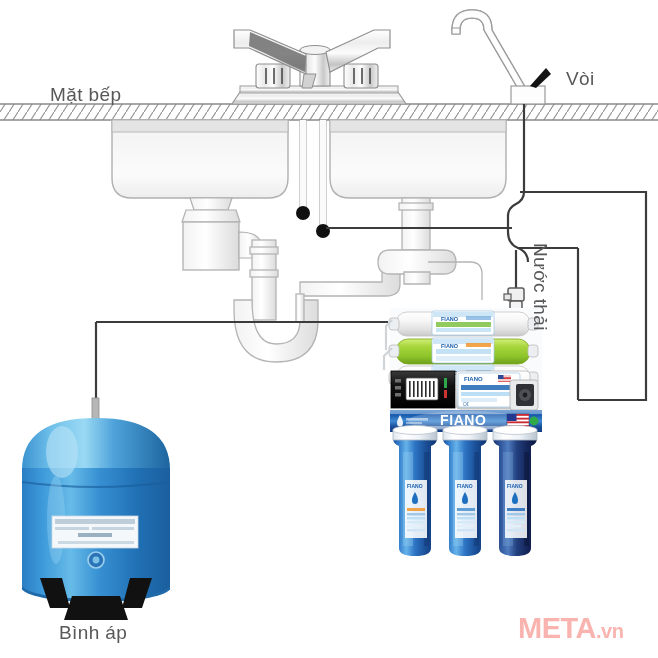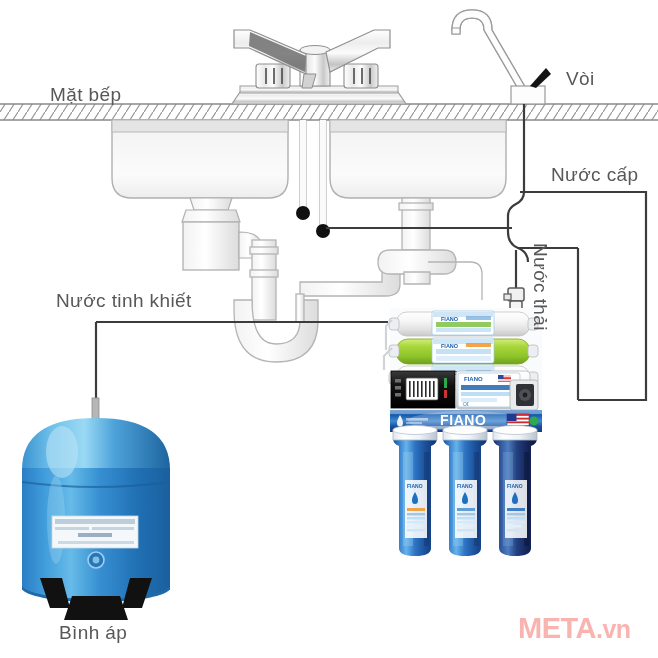--- a/index.html
+++ b/index.html
@@ -44,21 +44,21 @@
   #watermark {
     position: absolute;
     left: 518px;
     top: 612px;
     font-size: 29px;
     font-weight: bold;
     color: #fab4b0;
     letter-spacing: -0.5px;
     font-family: "Liberation Sans", sans-serif;
   }
-  #watermark .vn { font-size: 25px; }
+  #watermark .vn { font-size: 20px; }
 </style>
 </head>
 <body>
 
 <div id="stage">
 
   <svg class="svg-layer" viewBox="0 0 658 658">
     <defs>
       <linearGradient id="chromeV" x1="0" y1="0" x2="1" y2="0">
         <stop offset="0%" stop-color="#ffffff"></stop>
@@ -486,23 +486,21 @@
         <rect x="507" y="529" width="18" height="2.4" fill="#cfe4f4"></rect>
       </g>
     </g>
 
   </svg>
 
   <div class="label" id="lbl-matbep">Mặt bếp</div>
 
   <div class="label" id="lbl-voi">Vòi</div>
 
-  <div class="label" id="lbl-nuoccap">Nước cấp</div>
 
   <div class="label" id="lbl-nuocthai">Nước thải</div>
 
-  <div class="label" id="lbl-nuoctinhkhiet">Nước tinh khiết</div>
 
   <div class="label" id="lbl-binhap">Bình áp</div>
 
   <div id="watermark"><span>META</span><span class="vn">.vn</span></div>
 
 </div>
 
 </body></html>

